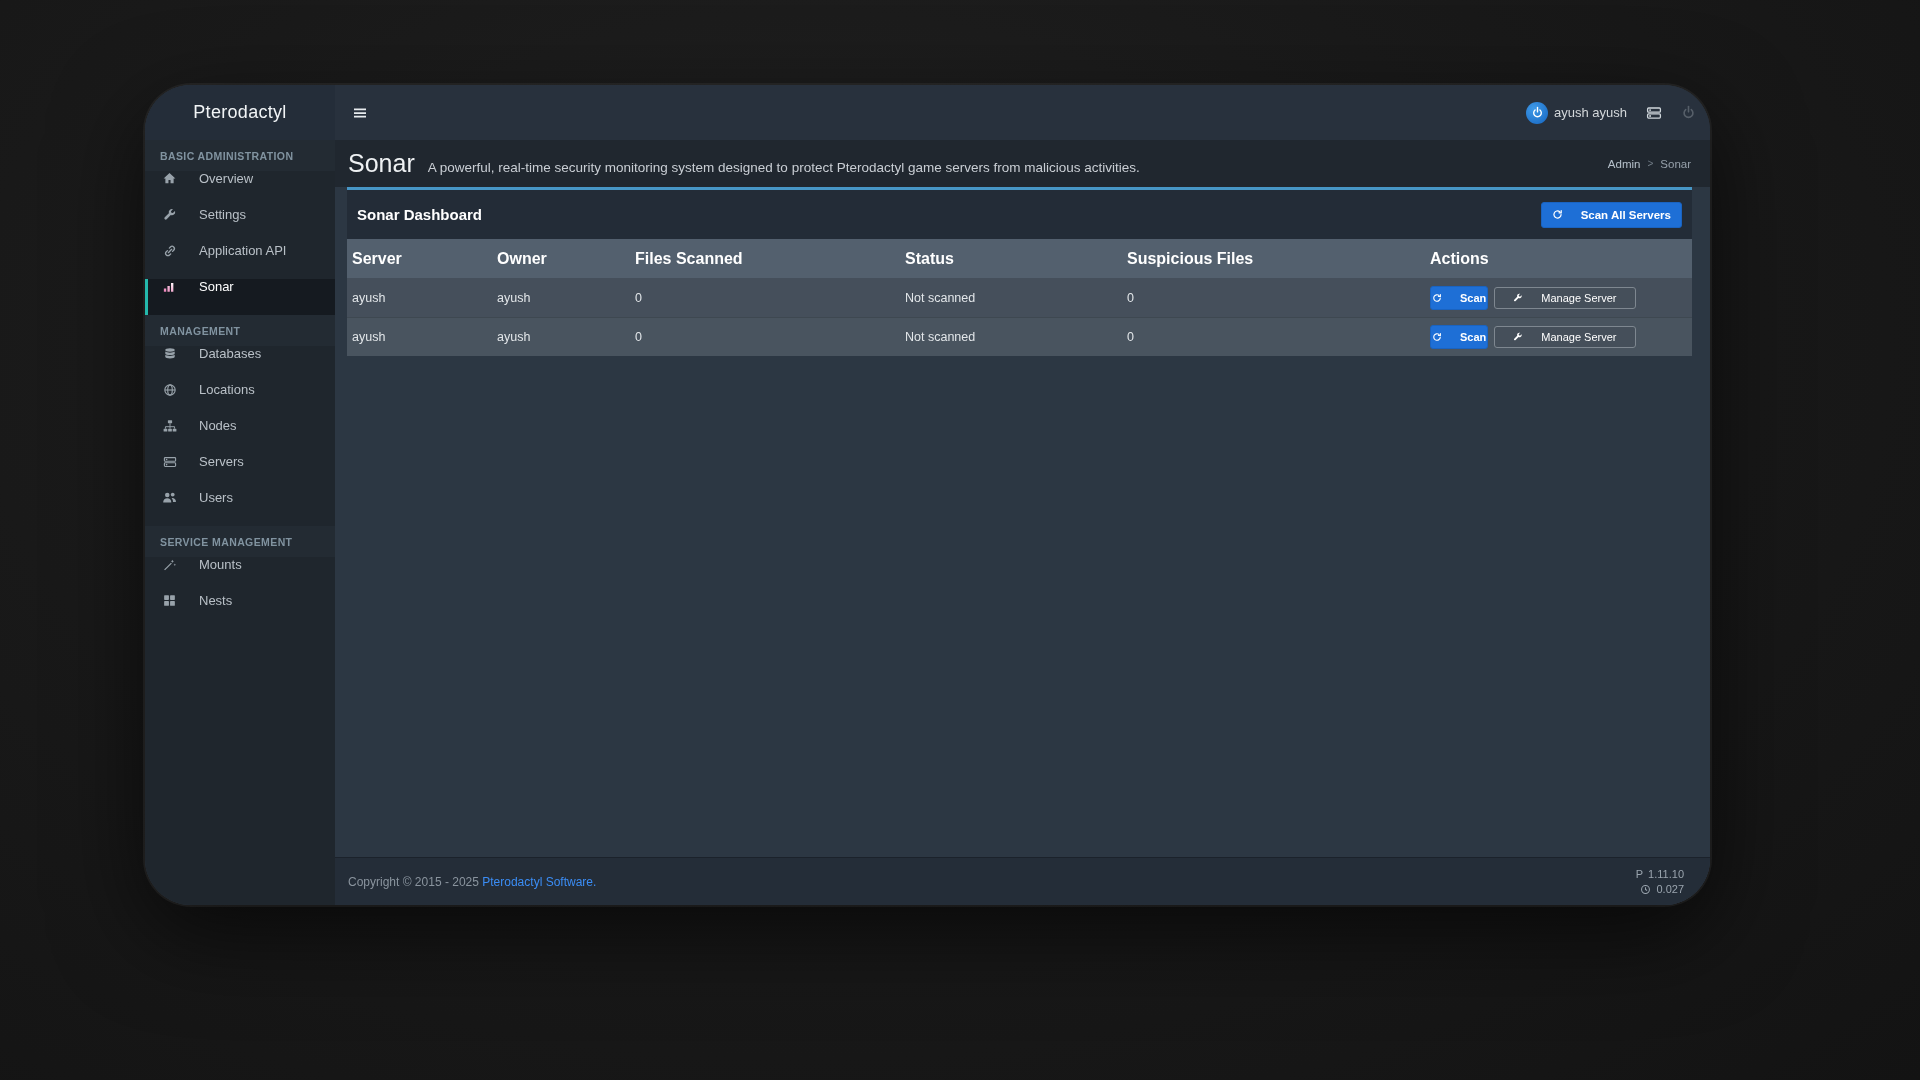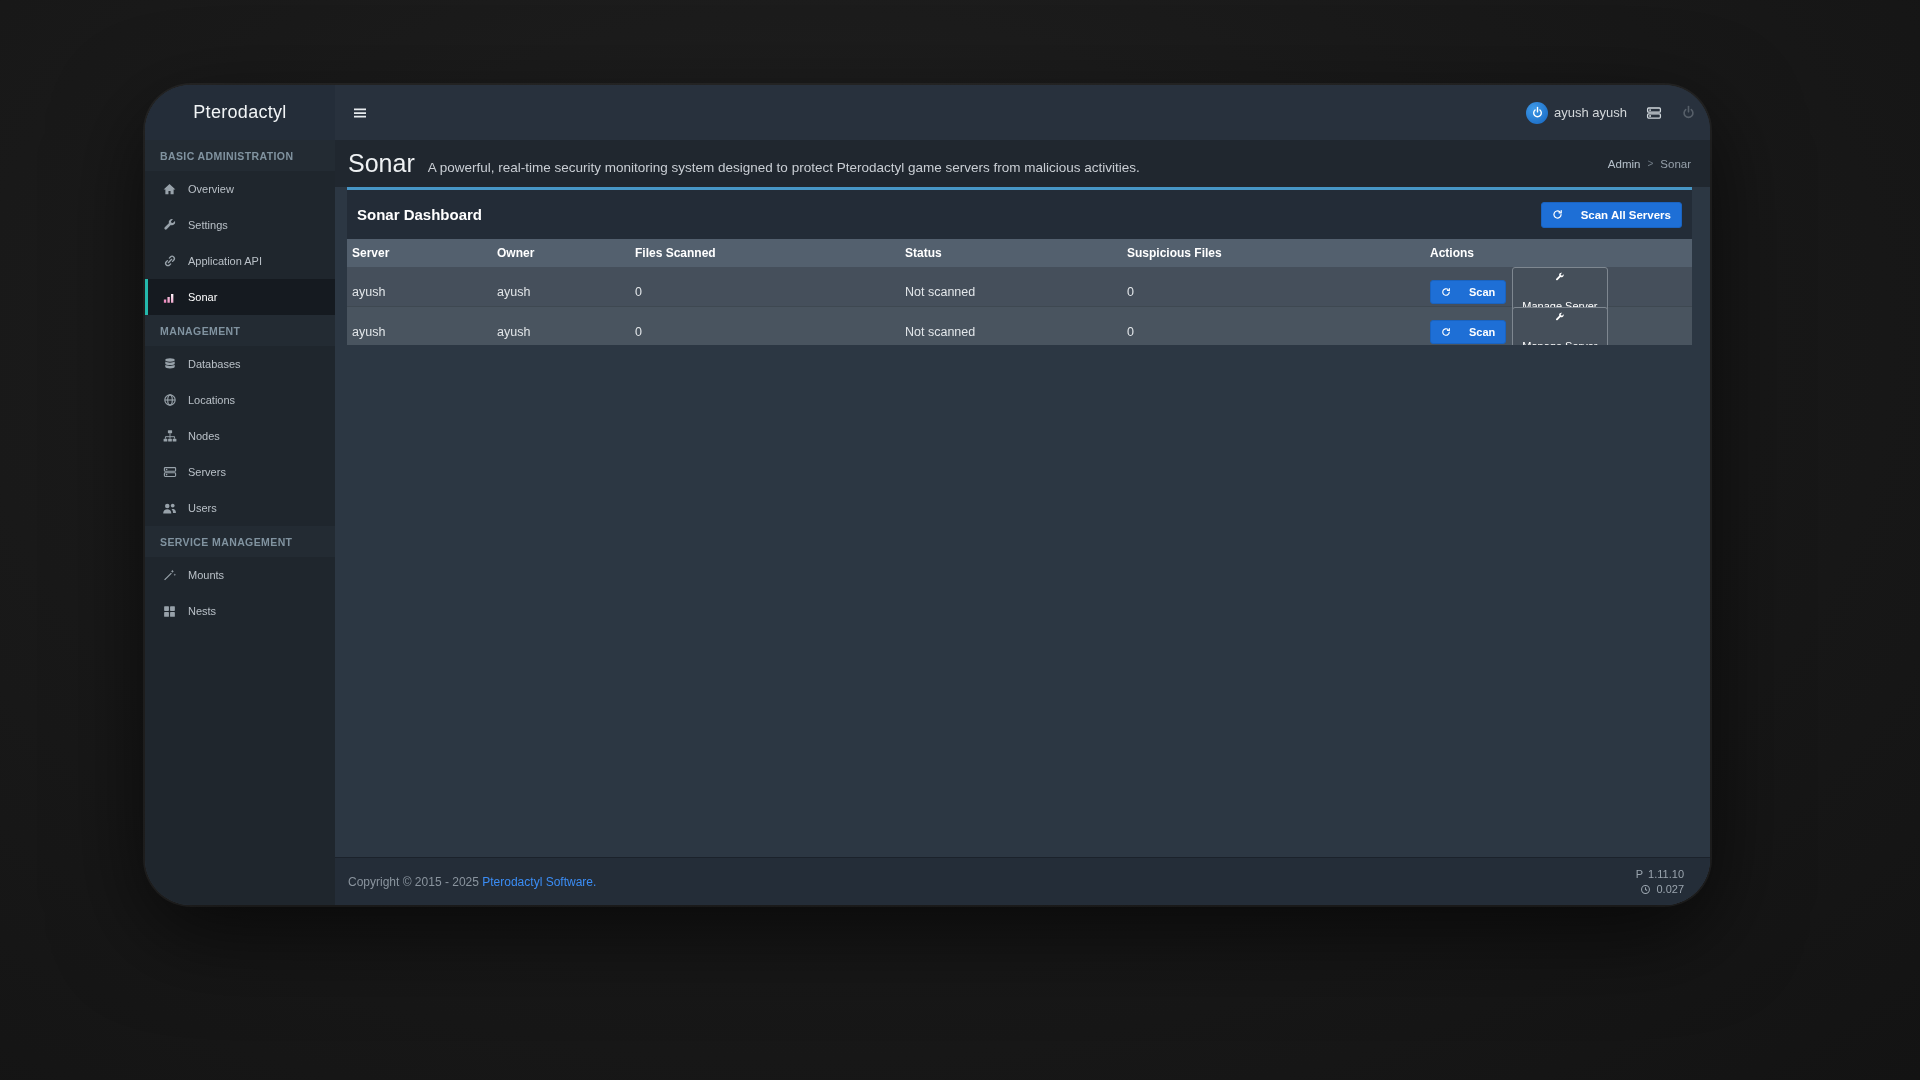--- a/index.html
+++ b/index.html
@@ -29,48 +29,48 @@
   .nav-user-name { font-size:13px; color:#d4d8db; }
   .nav-icon { color:#cfd6db; display:flex; align-items:center; cursor:pointer; }
   .nav-icon.dim { opacity:.28; }
 
   
   .body-row { flex:1; display:flex; min-height:0; }
 
   
   .sidebar { width:190px; flex:none; background:#1f262d; display:flex; flex-direction:column; }
   .sb-section { height:31px; background:#232b33; color:#8193a0; font-size:10.5px; font-weight:600; letter-spacing:.4px; display:flex; align-items:center; padding:0 15px; white-space:nowrap; }
-  .sb-item { height:36px; display:flex; align-items:center; gap:11px; padding:0 14px; color:#b9c0c7; font-size:11px; cursor:pointer; border-left:3px solid transparent; }
+  .sb-item { height:36px; display:flex; gap:22px; padding:0 14px; color:#b9c0c7; font-size:13px; cursor:pointer; border-left:3px solid transparent; }
   .sb-item .sb-ic { width:15px; height:15px; color:#98a2aa; display:flex; align-items:center; justify-content:center; flex:none; }
   .sb-item.active { background:#151a20; border-left-color:#24b8ab; color:#ffffff; }
 
   
   .main { flex:1; display:flex; flex-direction:column; min-width:0; background:#2c3743; }
   .content-header { height:47px; background:#20272f; display:flex; align-items:center; padding:0 19px 0 13px; flex:none; }
   .page-title { font-size:25px; font-weight:400; color:#eef1f3; line-height:1; }
   .page-subtitle { font-size:13.5px; color:#c9ced4; margin-left:13px; padding-top:7px; }
   .breadcrumb { margin-left:auto; font-size:11.5px; display:flex; align-items:center; gap:7px; white-space:nowrap; }
   .bc-link { color:#b5c0ca; cursor:pointer; }
   .bc-sep { color:#717c86; font-size:10px; }
   .bc-current { color:#96a0aa; }
 
   
   .box { margin:0 18px 0 12px; background:#232c37; border-top:3px solid #4796c6; flex:none; }
   .box-header { height:49px; display:flex; align-items:center; padding:16px 10px; }
   .box-title { font-size:15px; font-weight:700; color:#ffffff; }
   .btn { display:inline-flex; align-items:center; gap:18px; border-radius:3px; cursor:pointer; border:1px solid transparent; white-space:nowrap; }
   .btn-primary { background:#1e6fd6; border-color:#1a63c0; color:#fff; }
   .btn-scan-all { margin-left:auto; font-size:11.5px; font-weight:600; padding:6px 10px; }
-  .btn-scan { font-size:11px; font-weight:600; padding:5px 10px; }
-  .btn-default { background:#454f5a; border:1px solid #7e8790; color:#fff; font-size:11px; padding:4px 9px;flex-direction:column; }
+  .btn-scan { font-size:11px; font-weight:600; padding:5px 1px; }
+  .btn-default { background:#454f5a; border:1px solid #7e8790; color:#fff; font-size:11px; padding:4px 18px; }
 
   
   .trow { display:grid; grid-template-columns:145px 138px 270px 222px 303px 1fr; align-items:center; }
   .trow > div { padding-left:5px; }
-  .thead { background:#53606e; height:28px; color:#ffffff; font-size:12px; font-weight:700; }
+  .thead { background:#53606e; height:39px; color:#ffffff; font-size:16px; font-weight:700; }
   .tbody-row { height:39px; font-size:12.5px; color:#e2e6e9; background:#454f5b; }
   .tbody-row.alt { background:#49545f; border-top:1px solid rgba(0,0,0,.14); }
   .actions-cell { display:flex; gap:6px; align-items:center; }
 
   .filler { flex:1; background:#2c3743; }
 
   
   .footer { height:48px; flex:none; background:#242d38; border-top:1px solid #1b222b; display:flex; align-items:center; padding:0 26px 0 13px; }
   .copyright { font-size:12px; color:#8a949e; }
   .copyright a { color:#3b8df5; text-decoration:none; cursor:pointer; }

